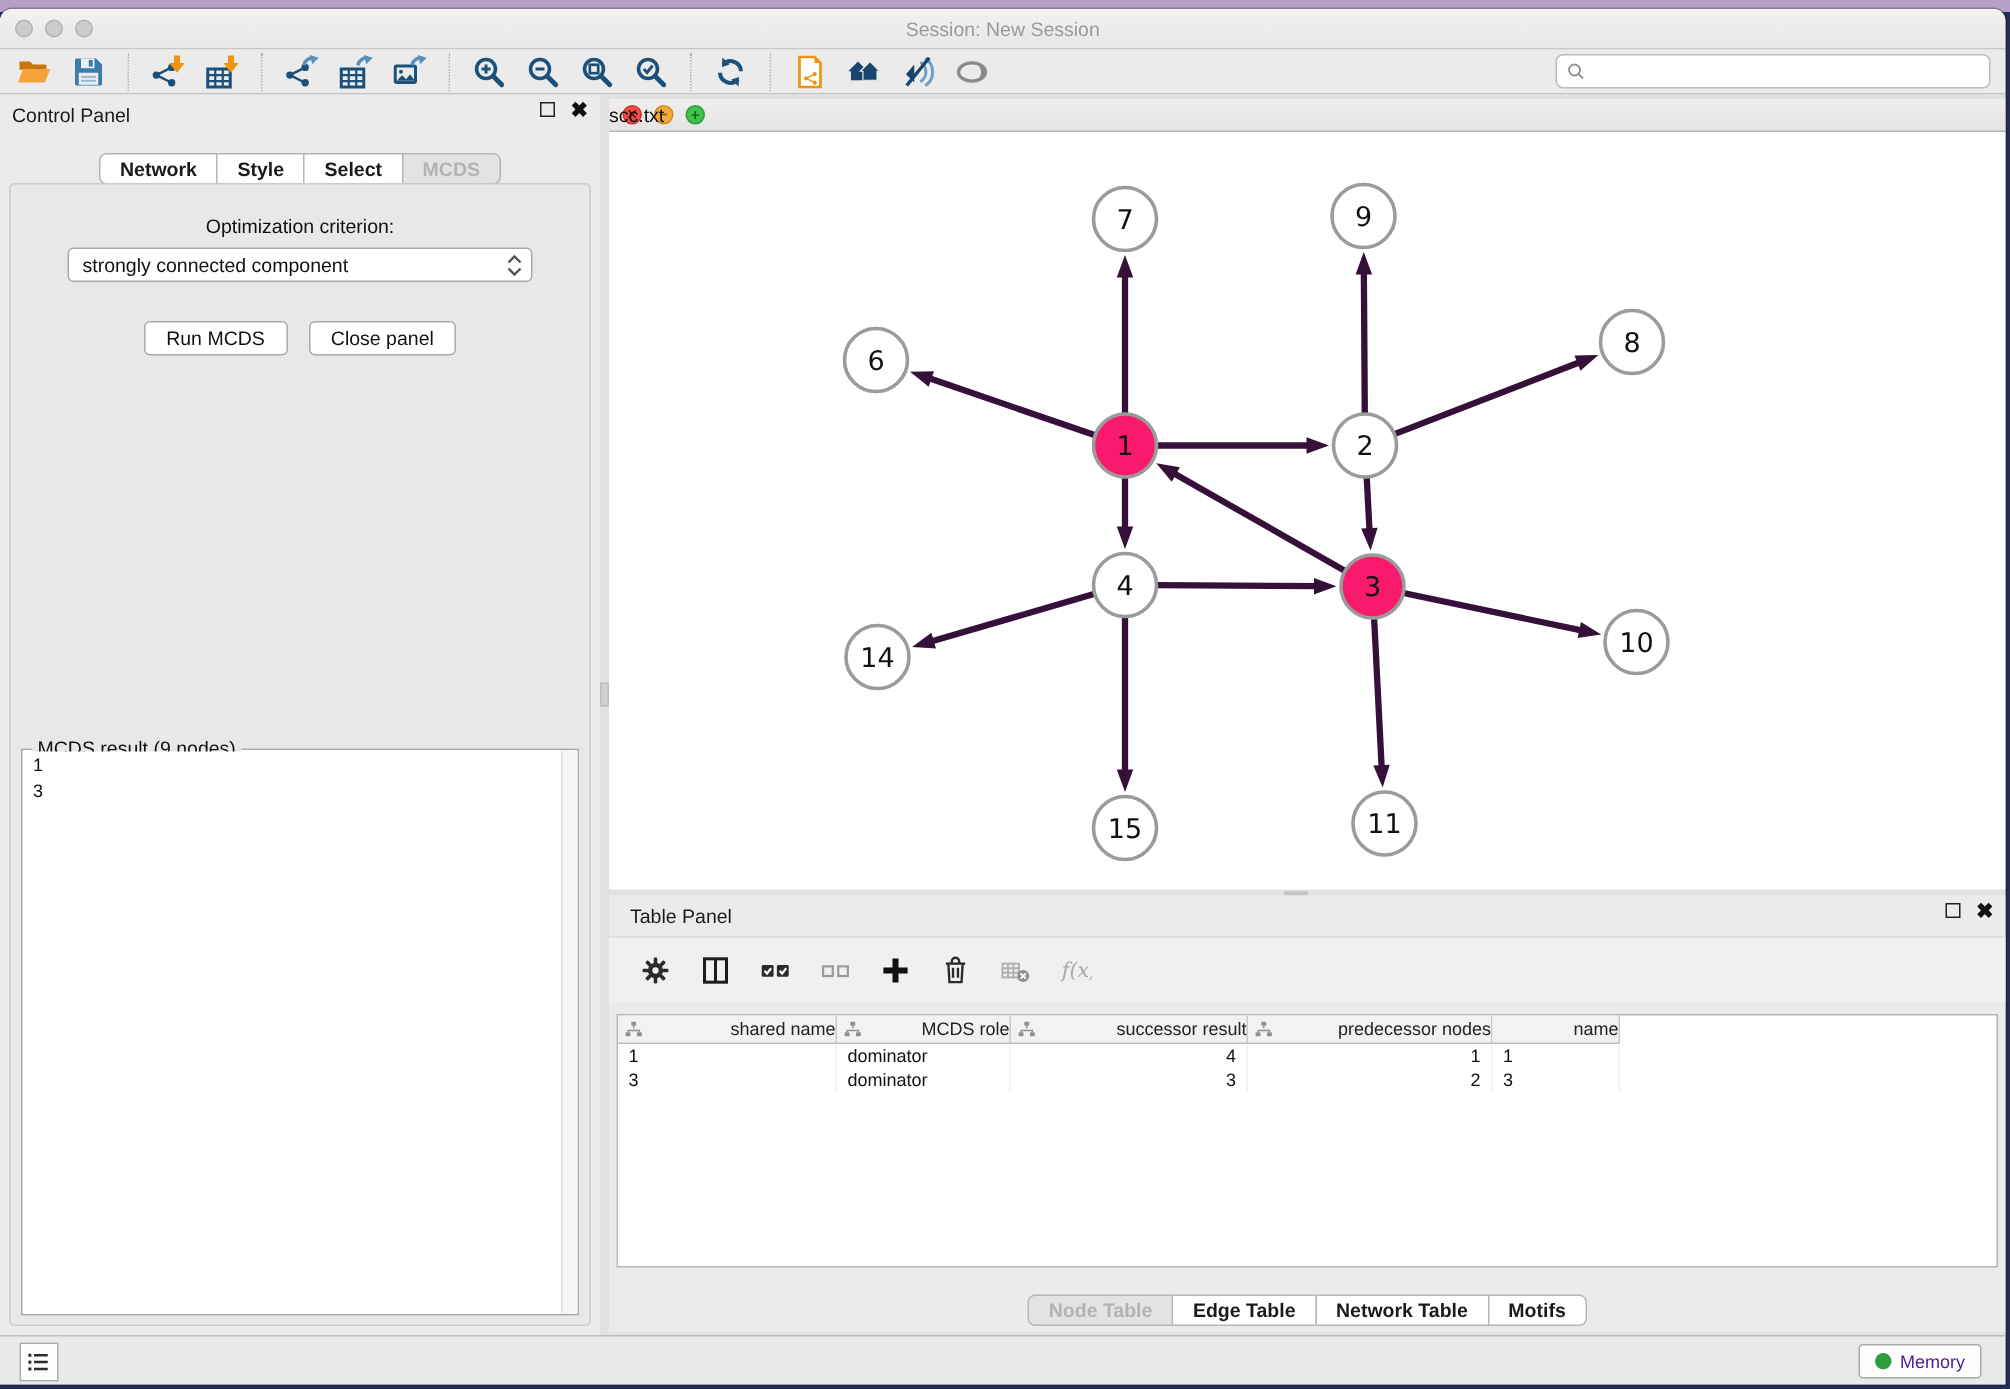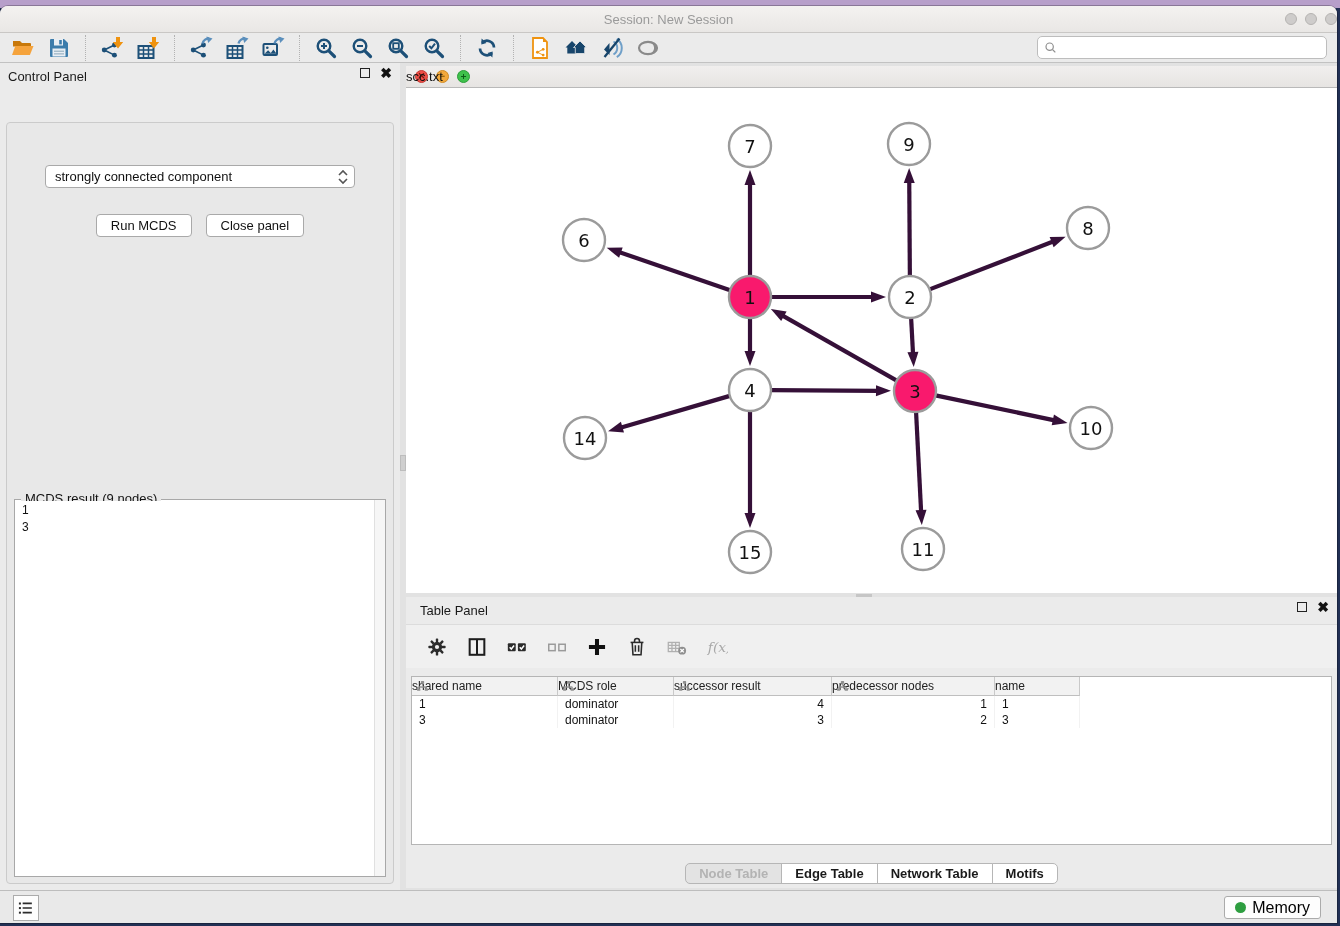--- a/index.html
+++ b/index.html
@@ -7,21 +7,21 @@
   body { background:#223055; font-family:"Liberation Sans", sans-serif; position:relative; }
   .desktop-top { position:absolute; left:0; top:0; width:100%; height:8px; background:#b79fca; }
 
   #window { position:absolute; left:0; top:6px; width:1337px; height:917px;
             background:#ebebeb; border-radius:8px 8px 0 0; overflow:hidden;
             box-shadow:0 0 0 1px rgba(0,0,0,.25); }
 
   
   .titlebar { position:absolute; left:0; top:0; width:100%; height:27px;
               background:linear-gradient(#f4f2f0,#e9e7e5); border-bottom:1px solid #c9c7c5;
-              display:flex; align-items:center;justify-content:flex-end; }
+              display:flex; align-items:center; }
   .mac-dots { display:flex; gap:8px; margin-left:10px; }
   .mac-dot { width:12px; height:12px; border-radius:50%; background:#cecccb; border:1px solid #b5b3b1; }
   .titlebar .title { position:absolute; left:0; right:0; text-align:center; font-size:13px; color:#9a9a9a; }
 
   
   .toolbar { position:absolute; left:0; top:27px; width:100%; height:30px; padding-top:0;
              background:#ebebeb; border-bottom:1px solid #c2c2c2; display:flex; align-items:center; }
   #toolbar-items { display:flex; align-items:center; gap:6px; margin-left:8px; }
   .tb-btn { width:30px; height:26px; display:flex; align-items:center; justify-content:center; cursor:default; }
   .tb-btn svg { width:24px; height:24px; }
@@ -90,36 +90,36 @@
   .table-panel { position:absolute; left:0; top:534px; width:100%; height:291px; background:#ebebeb; }
   .tp-header { position:absolute; left:0; top:0; width:100%; height:26px; display:flex; align-items:center; }
   .tp-toolbar { position:absolute; left:0; top:27px; width:100%; height:44px; background:#f0f0f0;
                 border-top:1px solid #dcdcdc; display:flex; align-items:center; gap:14px; padding-left:18px; }
   .tp-btn { width:26px; height:26px; display:flex; align-items:center; justify-content:center; }
   .tp-btn svg { width:22px; height:22px; }
   .node-table { position:absolute; left:5px; right:5px; top:79px; height:169px; background:#fff;
                 border:1px solid #b5b5b5; overflow:hidden; }
   .thead { display:flex; height:19px; }
   .th { position:relative; background:#f2f2f2; border-right:1px solid #c9c9c9; border-bottom:1px solid #bfbfbf;
-        display:flex; align-items:center; justify-content:flex-start; font-size:12px; color:#222; }
+        display:flex; align-items:center; justify-content:flex-end; font-size:12px; color:#222; }
   .th svg { position:absolute; left:4px; width:13px; height:13px; }
   .trow { display:flex; height:16px; }
   .td { font-size:12px; color:#111; line-height:16px; padding:0 7px;
         border-right:1px solid rgba(0,0,0,0.05); overflow:hidden; white-space:nowrap; }
   .tp-tabs { position:absolute; left:0; right:0; top:266px; display:flex; justify-content:center; }
 
   
   .statusbar { position:absolute; left:0; bottom:0; width:100%; height:33px; background:#e9e9e9;
                border-top:1px solid #bdbdbd; }
   .list-btn { position:absolute; left:13px; top:4px; width:26px; height:26px; background:#fdfdfd;
               border:1px solid #ababab; display:flex; align-items:center; justify-content:center; }
   .list-btn svg { width:20px; height:20px; }
   .memory-btn { position:absolute; right:16px; top:5px; height:23px; background:#fdfdfd;
                 border:1px solid #ababab; border-radius:3px; display:flex; align-items:center;
-                gap:6px; padding:0 10px; font-size:16px; color:#000000; }
+                gap:6px; padding:0 10px; font-size:12px; color:#4c1d95; }
   .mem-dot { width:11px; height:11px; border-radius:50%; }
 </style>
 </head>
 <body>
 
 <div class="desktop-top"></div>
 
 <div id="window">
 
   <div class="titlebar">
@@ -298,21 +298,30 @@
   <div class="content">
 
     <div class="control-panel">
       <div class="cp-header">
         <span class="panel-title">Control Panel</span>
         <span class="panel-icons">
           <span class="pi-float"></span>
           <span class="pi-close">✖</span>
         </span>
       </div>
+      <div class="cp-tabs">
+          <div class="tabstrip" id="control-tabs">
+            <span class="tab">Network</span>
+            <span class="tab">Style</span>
+            <span class="tab">Select</span>
+            <span class="tab active">MCDS</span>
+          </div>
+        </div>
       <div class="cp-body">
+        <div class="opt-label">Optimization criterion:</div>
         <div class="criterion">
           <span>strongly connected component</span>
           <svg viewBox="0 0 14 16">
             <path d="M3 6l4-4 4 4" fill="none" stroke="#555" stroke-width="1.6"></path>
             <path d="M3 10l4 4 4-4" fill="none" stroke="#555" stroke-width="1.6"></path>
           </svg>
         </div>
         <div class="cp-buttons">
           <button class="btn">Run MCDS</button>
           <button class="btn">Close panel</button>

